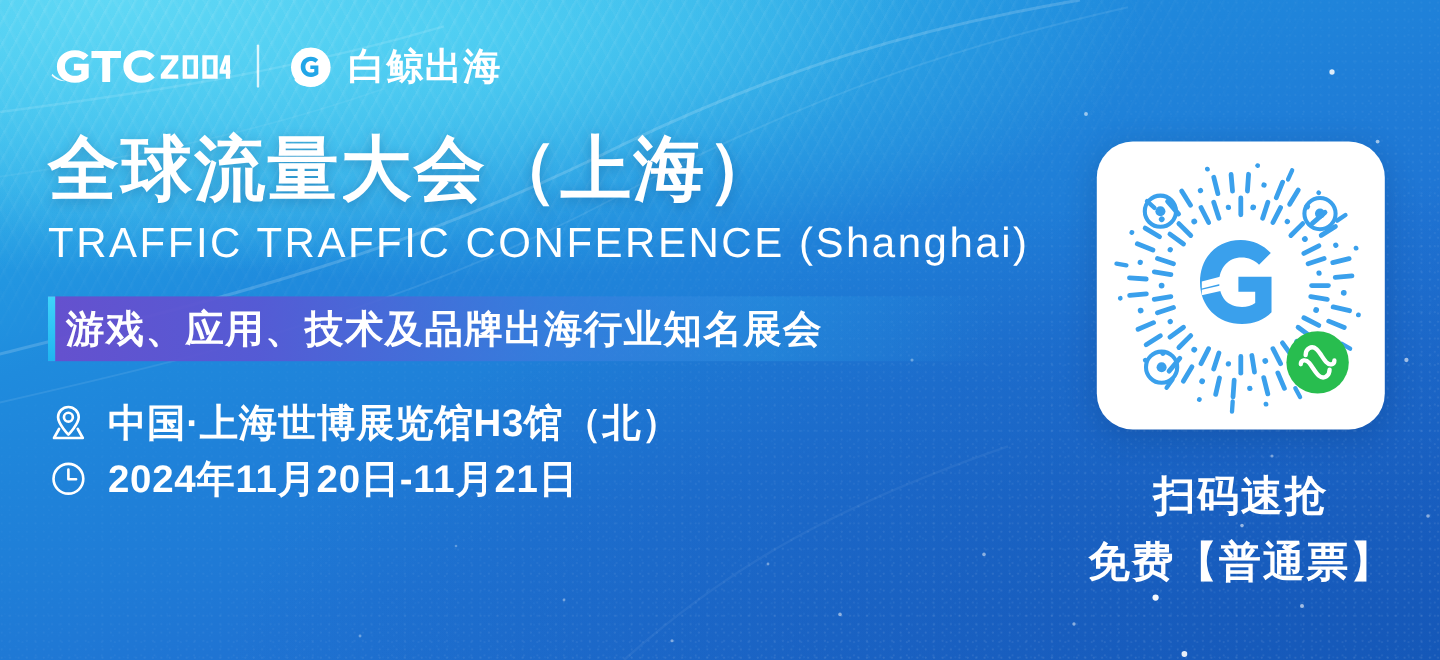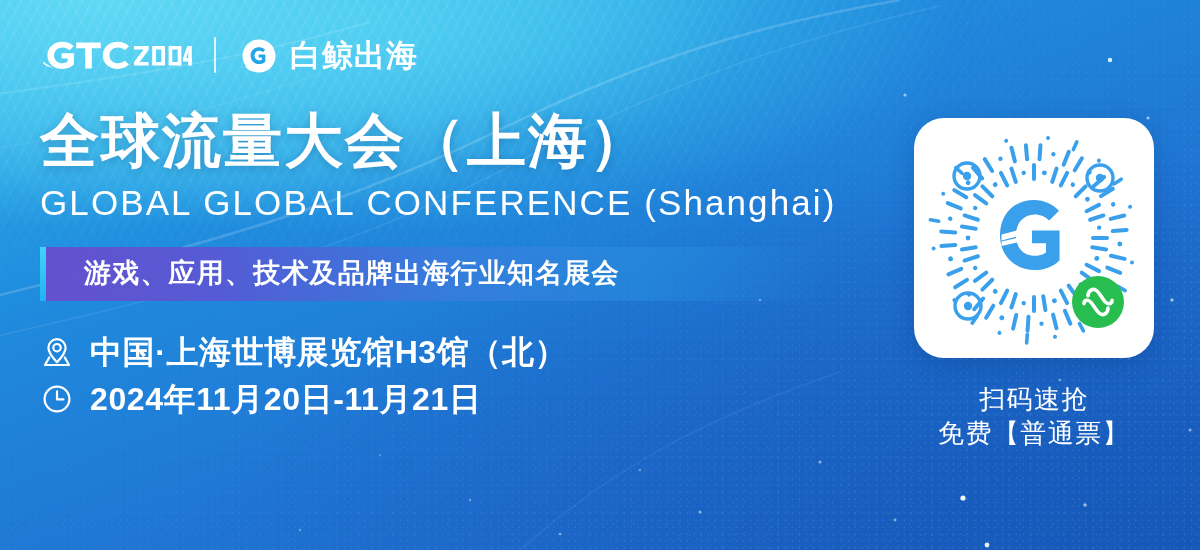--- a/index.html
+++ b/index.html
@@ -104,23 +104,23 @@
         rgba(58,124,221,0.80) 52%,
         rgba(43,150,226,0.42) 76%,
         rgba(40,165,230,0.0) 100%);
   }
   .tagline-accent {
     position:absolute; left:0; top:0;
     width:6px; height:100%;
     background:linear-gradient(180deg,#3fd4fb 0%,#1fb4f0 100%);
   }
   .tagline-text {
-    padding-left:44px;
+    padding-left:15px;
     color:#ffffff;
-    font-size:27px;
+    font-size:32px;
     font-weight:700;
     letter-spacing:1.2px;
     white-space:nowrap;
     line-height:1;
   }
 
   
   .info-list { margin-top:34px; display:flex; flex-direction:column; gap:12px; }
   .info-row { display:flex; align-items:center; gap:16px; }
   .info-icon { flex:0 0 auto; width:34px; height:34px; display:block; }
@@ -148,25 +148,26 @@
     position:relative;
   }
   .qr-svg { display:block; width:224px; height:224px; }
 
   .cta {
     margin-top:24px;
     text-align:center;
     color:#ffffff;
   }
   .cta-line {
-    font-size:26px;
-    font-weight:400;
+    font-size:35px;
+    font-weight:700;
     letter-spacing:1.4px;
     line-height:1.32;
     white-space:nowrap;
+    margin-top:9px;
   }
 </style>
 </head>
 <body>
 
 <div class="banner">
 
   <div class="caustics"></div>
 
   <svg class="wave-streaks" viewBox="0 0 1200 550" preserveAspectRatio="none">
@@ -236,21 +237,21 @@
         <path d="M8.5,31.5 C10.5,34.5 13.6,36.6 17.2,37.5 C13.0,37.6 9.3,35.6 7.2,32.4 Z" fill="#ffffff"></path>
       </svg>
       <span class="brand-name">白鲸出海</span>
     </div>
   </div>
 
   <div class="content">
 
     <div class="headline">全球流量大会（上海）</div>
 
-    <div class="subhead">GLOBAL GLOBAL CONFERENCE (Shanghai)</div>
+    <div class="subhead">TRAFFIC TRAFFIC CONFERENCE (Shanghai)</div>
 
     <div class="tagline-band">
       <div class="tagline-accent"></div>
       <div class="tagline-text">游戏、应用、技术及品牌出海行业知名展会</div>
     </div>
 
     <div class="info-list">
 
       <div class="info-row">
         <svg class="info-icon" viewBox="0 0 34 34">

